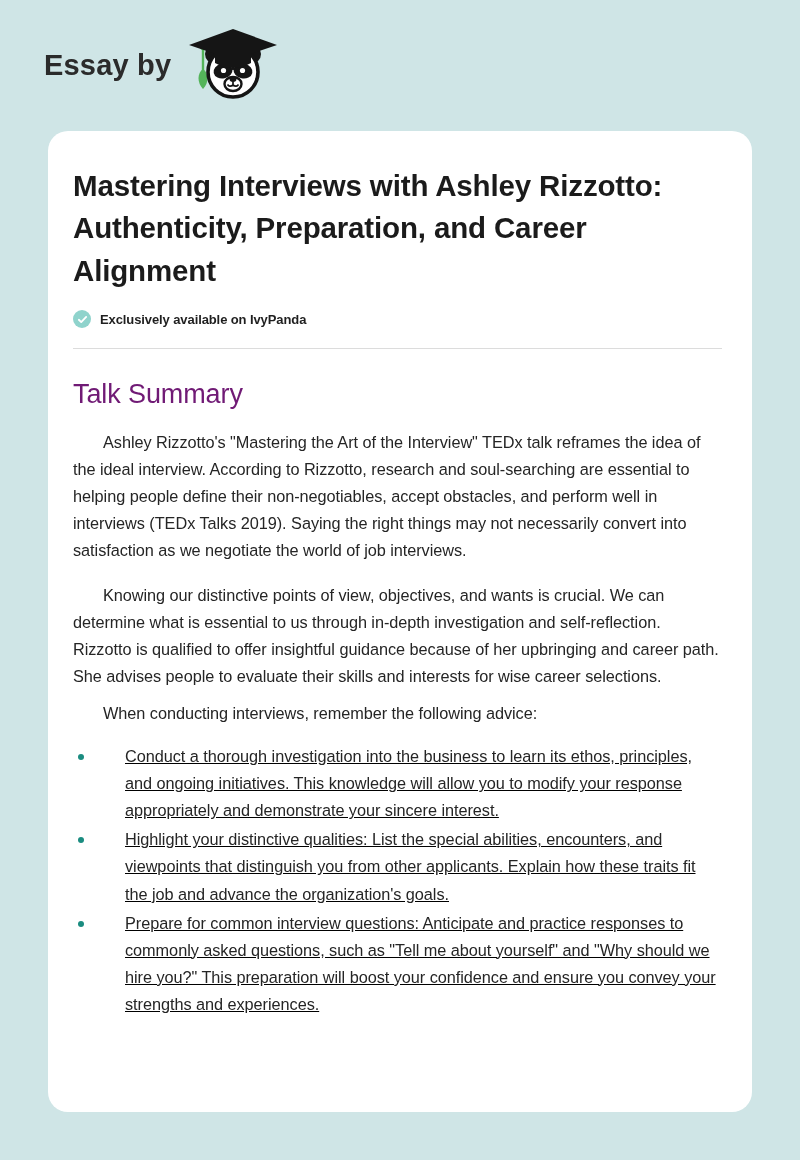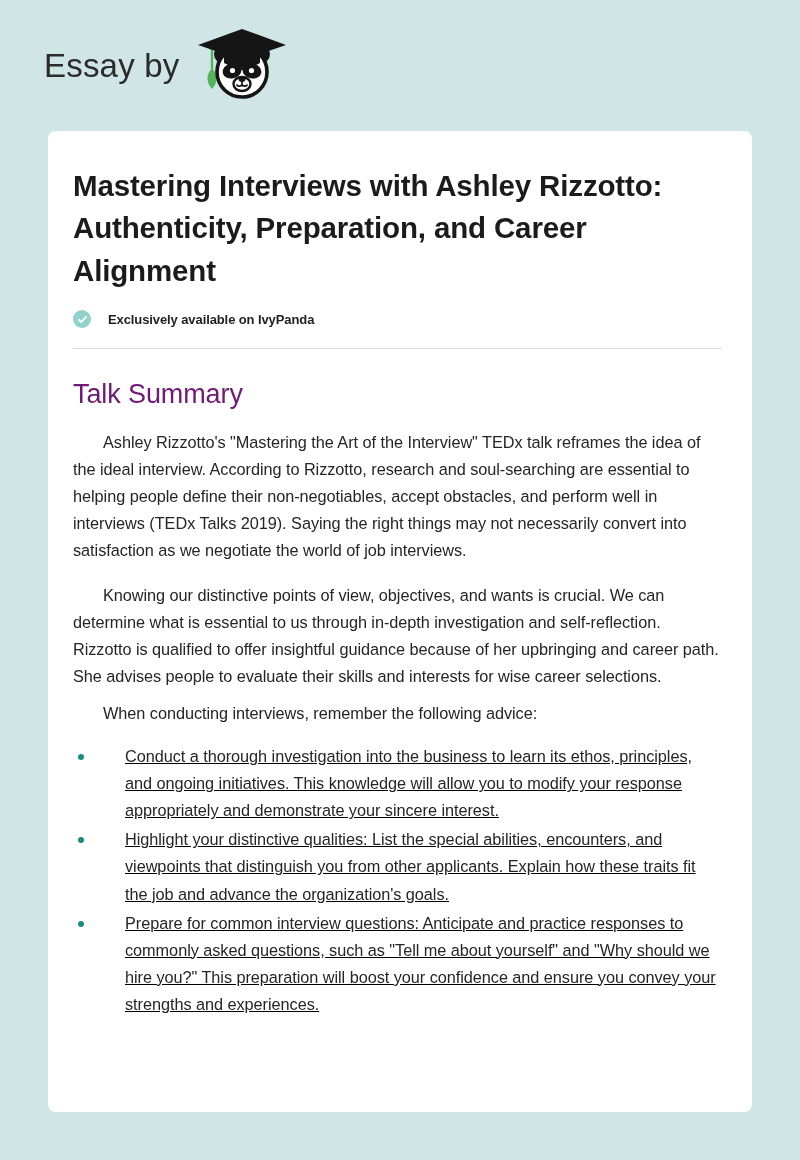--- a/index.html
+++ b/index.html
@@ -17,22 +17,22 @@
   }
 
   
   .page-header {
     display: flex;
     align-items: center;
     height: 131px;
     padding-left: 44px;
   }
   .essay-by {
-    font-size: 33px;
-    font-weight: 400;
+    font-size: 29px;
+    font-weight: 700;
     color: #2b2b2b;
     letter-spacing: 0.2px;
     line-height: 1;
     margin-right: 14px;
   }
   .brand-lockup {
     display: flex;
     align-items: center;
   }
   .panda-logo {
@@ -61,21 +61,21 @@
   }
 
   
   .essay-card {
     position: absolute;
     left: 48px;
     top: 131px;
     width: 704px;
     height: 981px;
     background: #ffffff;
-    border-radius: 8px;
+    border-radius: 20px;
     padding: 34px 30px 0 25px;
   }
   .card-inner {
     padding: 0 0 0 0;
   }
 
   .essay-title {
     margin: 0;
     padding: 0 8px 0 0;
     font-size: 29.5px;
@@ -83,21 +83,20 @@
     line-height: 1.44;
     color: #1b1b1b;
     letter-spacing: -0.15px;
   }
 
   .exclusive-row {
     display: flex;
     align-items: center;
     margin-top: 18px;
     margin-bottom: 0;
-    gap: 8px;
   }
   .check-badge {
     width: 18px;
     height: 18px;
     border-radius: 50%;
     background: #8fd3cc;
     display: inline-flex;
     align-items: center;
     justify-content: center;
     flex: 0 0 auto;

